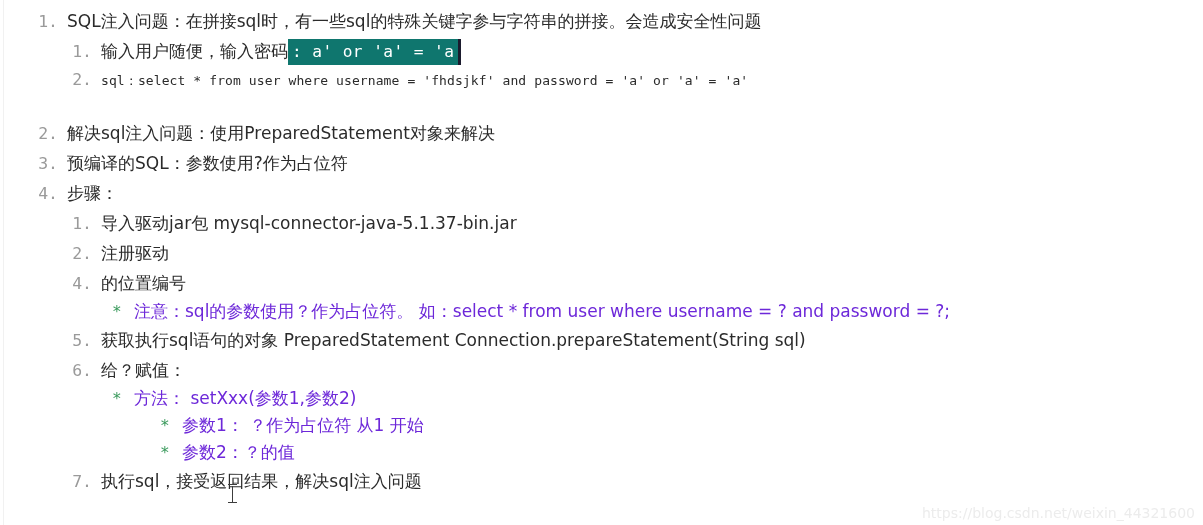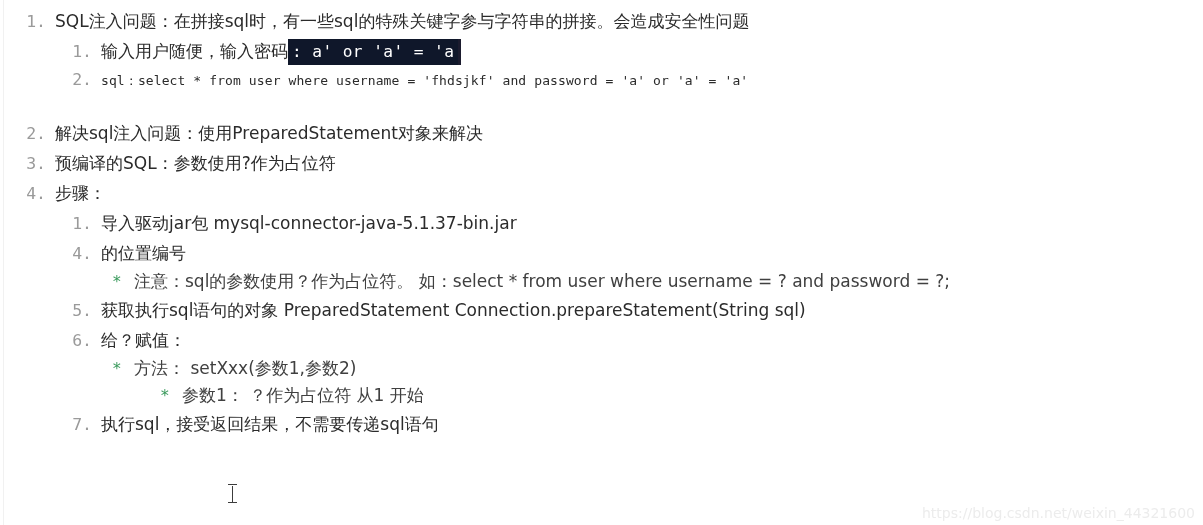--- a/index.html
+++ b/index.html
@@ -73,21 +73,21 @@
   }
 
   
   .mono {
     font-family: "DejaVu Sans Mono", "Liberation Mono", monospace;
     font-size: 13px;
     letter-spacing: 0.1px;
   }
 
   
-  .row-1 { padding-left: 2px; margin-left: 10px; }
+  .row-1 { padding-left: 24px; }
   
   .row-2 { padding-left: 58px; }
 
   
   .bul {
     position: relative;
     display: block;
     white-space: nowrap;
     color: #3a9a5c;
   }
@@ -96,31 +96,31 @@
   .star {
     display: inline-block;
     width: 12px;
     color: #3a9a5c;
     font-family: "DejaVu Sans Mono", "Liberation Mono", monospace;
     font-size: 16px;
   }
   .green {
     display: inline-block;
     margin-left: 10px;
-    color: #404040;
+    color: #6d28d9;
     font-size: 17px;
     line-height: 27px;
     text-align: right;
   }
 
   .gap { height: 22px; }
 
   
   .sel {
-    background: #0f172a;
+    background: #0f766e;
     color: #ffffff;
     font-family: "DejaVu Sans Mono", "Liberation Mono", monospace;
     font-size: 16.2px;
     padding: 3px 4px 4px 4px;
     border-right: 3px solid #1b1b2e;
     letter-spacing: 0.4px;
   }
 
   
   #ibeam {
@@ -183,20 +183,23 @@
     <li class="row-1">
       <span class="num">4</span><span class="txt">步骤：</span>
     </li>
 
     <ol class="lvl2">
 
       <li class="row-2">
         <span class="num">1</span><span class="txt">导入驱动jar包 mysql-connector-java-5.1.37-bin.jar</span>
       </li>
 
+      <li class="row-2">
+        <span class="num">2</span><span class="txt">注册驱动</span>
+      </li>
 
 
       <li class="row-2">
         <span class="num">4</span><span class="txt">的位置编号</span>
       </li>
 
       <div class="bul bul-a">
         <span class="star">*</span><span class="green">注意：sql的参数使用？作为占位符。  如：select * from user where username = ? and password = ?;</span>
       </div>
 
@@ -207,23 +210,26 @@
       <li class="row-2">
         <span class="num">6</span><span class="txt">给？赋值：</span>
       </li>
 
       <div class="bul bul-a">
         <span class="star">*</span><span class="green">方法： setXxx(参数1,参数2)</span>
       </div>
       <div class="bul bul-b">
         <span class="star">*</span><span class="green">参数1： ？作为占位符 从1 开始</span>
       </div>
-
-      <li class="row-2">
-        <span class="num">7</span><span class="txt">执行sql，接受返回结果，不需要传递sql语句</span>
+      <div class="bul bul-b">
+        <span class="star">*</span><span class="green">参数2：？的值</span>
+      </div>
+
+      <li class="row-2">
+        <span class="num">7</span><span class="txt">执行sql，接受返回结果，解决sql注入问题</span>
       </li>
 
     </ol>
   </ol>
 </div>
 
 <div id="ibeam">
   <i class="top"></i>
     <i class="stem"></i>
     <i class="bot"></i>

